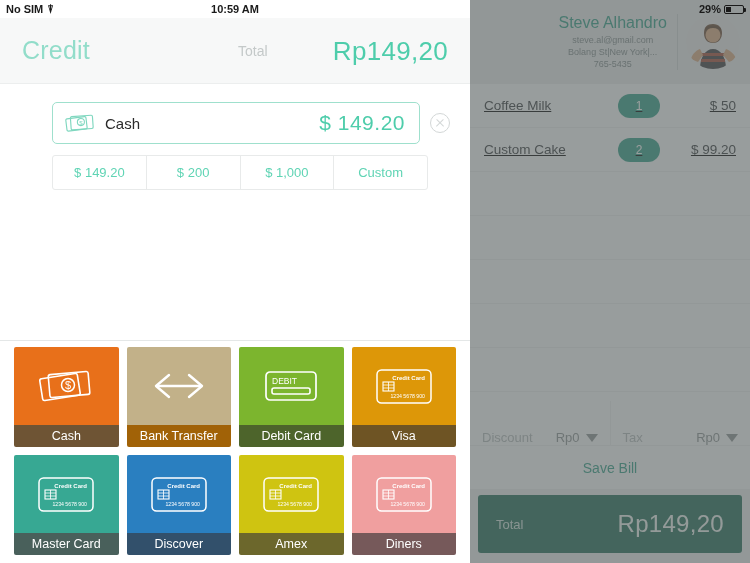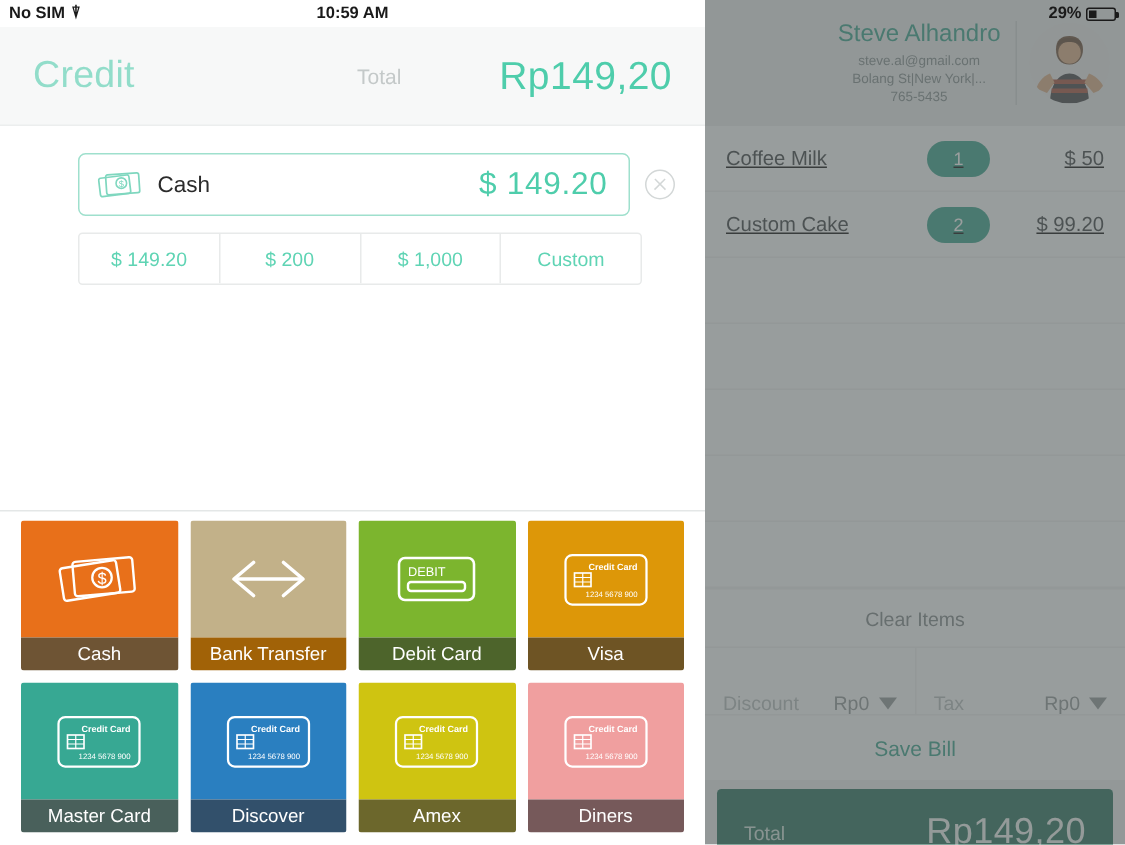--- a/index.html
+++ b/index.html
@@ -376,21 +376,20 @@
       </div>
       <div class="blank-row"></div>
       <div class="blank-row"></div>
       <div class="blank-row"></div>
       <div class="blank-row"></div>
       <div class="blank-row"></div>
     </div>
 
     <div class="order-fill"></div>
 
-    <div class="clear-items">Clear Items</div>
 
     <div class="adj-row">
       <div class="adj-cell">
         <span class="adj-label">Discount</span>
         <span class="adj-value">
           <span>Rp0</span>
           <span class="caret"></span>
         </span>
       </div>
       <div class="adj-cell">

